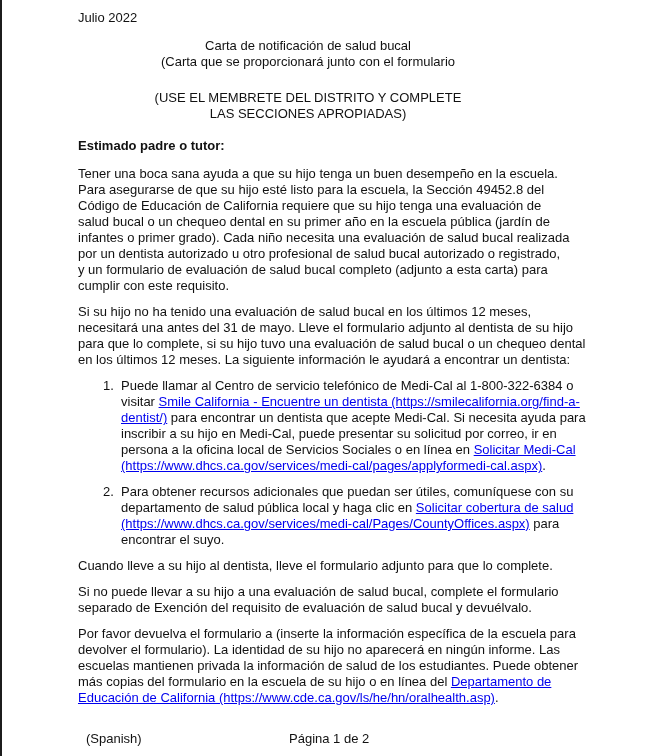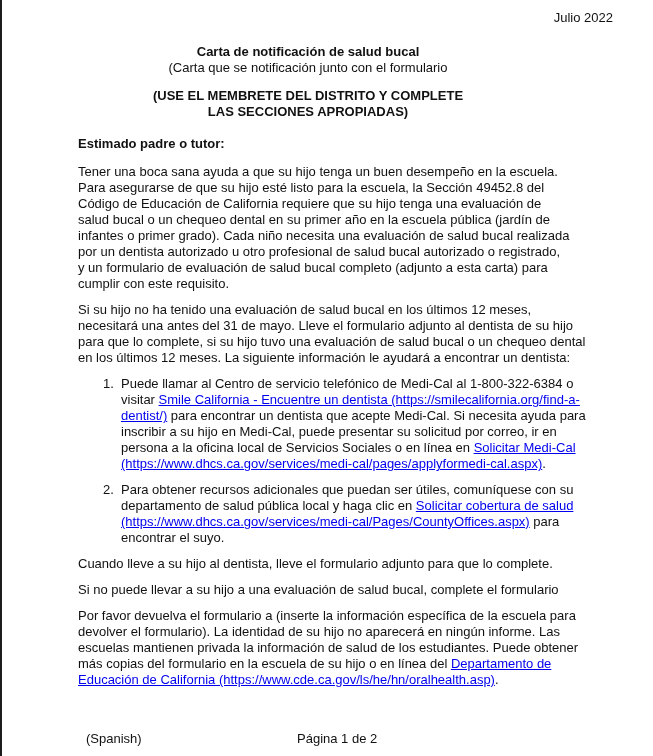--- a/index.html
+++ b/index.html
@@ -6,59 +6,59 @@
   body {
     width: 653px; height: 756px;
     background: var(--bg, #ffffff);
     position: relative; overflow: hidden;
     font-family: "Liberation Sans", "DejaVu Sans", sans-serif;
     font-size: 13px; line-height: 16px;
     color: var(--text, #111111);
   }
   .edge-line { position: absolute; left: 0; top: 0; width: 2px; height: 756px; background: var(--edge, #1c1c1c); }
   .page { position: absolute; left: 78px; top: 10px; width: 535px; white-space: nowrap; }
-  .date { margin-bottom: 18px; text-align: right; }
+  .date { margin-bottom: 12px; }
   .heading { width: 460px; text-align: center; }
-  .b { font-weight: bold; }
-  .directive { margin-top: 12px; }
+  .b { font-weight: normal; }
+  .directive { margin-top: 20px; }
   .salutation { margin-top: 16px; margin-bottom: 12px; font-weight: bold; }
   .block { margin-bottom: 10px; }
   .list-item { position: relative; padding-left: 43px; }
   .num { position: absolute; left: 25px; top: 0; }
   .it { }
   .lnk { color: var(--link, #0000ee); text-decoration: underline; cursor: pointer; }
   .footer-left { position: absolute; left: 86px; top: 731px; }
-  .footer-center { position: absolute; left: 297px; top: 731px; }
+  .footer-center { position: absolute; left: 289px; top: 731px; }
 </style>
 </head>
 <body>
 
 <div class="edge-line"></div>
 
 <div class="page">
   <div class="date">Julio 2022</div>
 
   <div class="heading">
     <div class="b">Carta de notificación de salud bucal</div>
     <div id="subtitle-lines">
-        <div>(Carta que se notificación junto con el formulario</div>
+        <div>(Carta que se proporcionará junto con el formulario</div>
       </div>
     <div id="directive-lines" class="b directive">
         <div>(USE EL MEMBRETE DEL DISTRITO Y COMPLETE</div>
         <div>LAS SECCIONES APROPIADAS)</div>
       </div>
   </div>
 
   <div class="salutation">Estimado padre o tutor:</div>
 
   <div id="body-blocks">
       <div class="block"><span>Tener una boca sana ayuda a que su hijo tenga un buen desempeño en la escuela.</span><br><span>Para asegurarse de que su hijo esté listo para la escuela, la Sección 49452.8 </span><span class="it">del</span><br><span class="it">Código de Educación</span><span> de California requiere que su hijo tenga una evaluación de</span><br><span>salud bucal o un chequeo dental en su primer año en la escuela pública (jardín de</span><br><span>infantes o primer grado). Cada niño necesita una evaluación de salud bucal realizada</span><br><span>por un dentista autorizado u otro profesional de salud bucal autorizado o registrado,</span><br><span>y un formulario de evaluación de salud bucal completo (adjunto a esta carta) para</span><br><span>cumplir con este requisito.</span></div>
       <div class="block"><span>Si su hijo no ha tenido una evaluación de salud bucal en los últimos 12 meses,</span><br><span>necesitará una antes del 31 de mayo. Lleve el formulario adjunto al dentista de su hijo</span><br><span>para que lo complete, si su hijo tuvo una evaluación de salud bucal o un chequeo dental</span><br><span>en los últimos 12 meses. La siguiente información le ayudará a encontrar un dentista:</span></div>
       <div class="block list-item"><span class="num">1.</span><span><span>Puede llamar al Centro de servicio telefónico de Medi-Cal al 1-800-322-6384 o</span><br><span>visitar </span><a href="#" class="lnk">Smile California - Encuentre un dentista (https://smilecalifornia.org/find-a-</a><br><a href="#" class="lnk">dentist/)</a><span> para encontrar un dentista que acepte Medi-Cal. Si necesita ayuda para</span><br><span>inscribir a su hijo en Medi-Cal, puede presentar su solicitud por correo, ir en</span><br><span>persona a la oficina local de Servicios Sociales o en línea en </span><a href="#" class="lnk">Solicitar Medi-Cal</a><br><a href="#" class="lnk">(https://www.dhcs.ca.gov/services/medi-cal/pages/applyformedi-cal.aspx)</a><span>.</span></span></div>
       <div class="block list-item"><span class="num">2.</span><span><span>Para obtener recursos adicionales que puedan ser útiles, comuníquese con su</span><br><span>departamento de salud pública local y haga clic en </span><a href="#" class="lnk">Solicitar cobertura de salud</a><br><a href="#" class="lnk">(https://www.dhcs.ca.gov/services/medi-cal/Pages/CountyOffices.aspx)</a><span> para</span><br><span>encontrar el suyo.</span></span></div>
       <div class="block"><span>Cuando lleve a su hijo al dentista, lleve el formulario adjunto para que lo complete.</span></div>
-      <div class="block"><span>Si no puede llevar a su hijo a una evaluación de salud bucal, complete el formulario</span><br></div>
+      <div class="block"><span>Si no puede llevar a su hijo a una evaluación de salud bucal, complete el formulario</span><br><span>separado de Exención del requisito de evaluación de salud bucal y devuélvalo.</span></div>
       <div class="block"><span>Por favor devuelva el formulario a (inserte la información específica de la escuela para</span><br><span>devolver el formulario). La identidad de su hijo no aparecerá en ningún informe. Las</span><br><span>escuelas mantienen privada la información de salud de los estudiantes. Puede obtener</span><br><span>más copias del formulario en la escuela de su hijo o en línea del </span><a href="#" class="lnk">Departamento de</a><br><a href="#" class="lnk">Educación de California (https://www.cde.ca.gov/ls/he/hn/oralhealth.asp)</a><span>.</span></div>
     </div>
 </div>
 
 <div class="footer-left">(Spanish)</div>
 <div class="footer-center">Página 1 de 2</div>
 
 </body></html>

